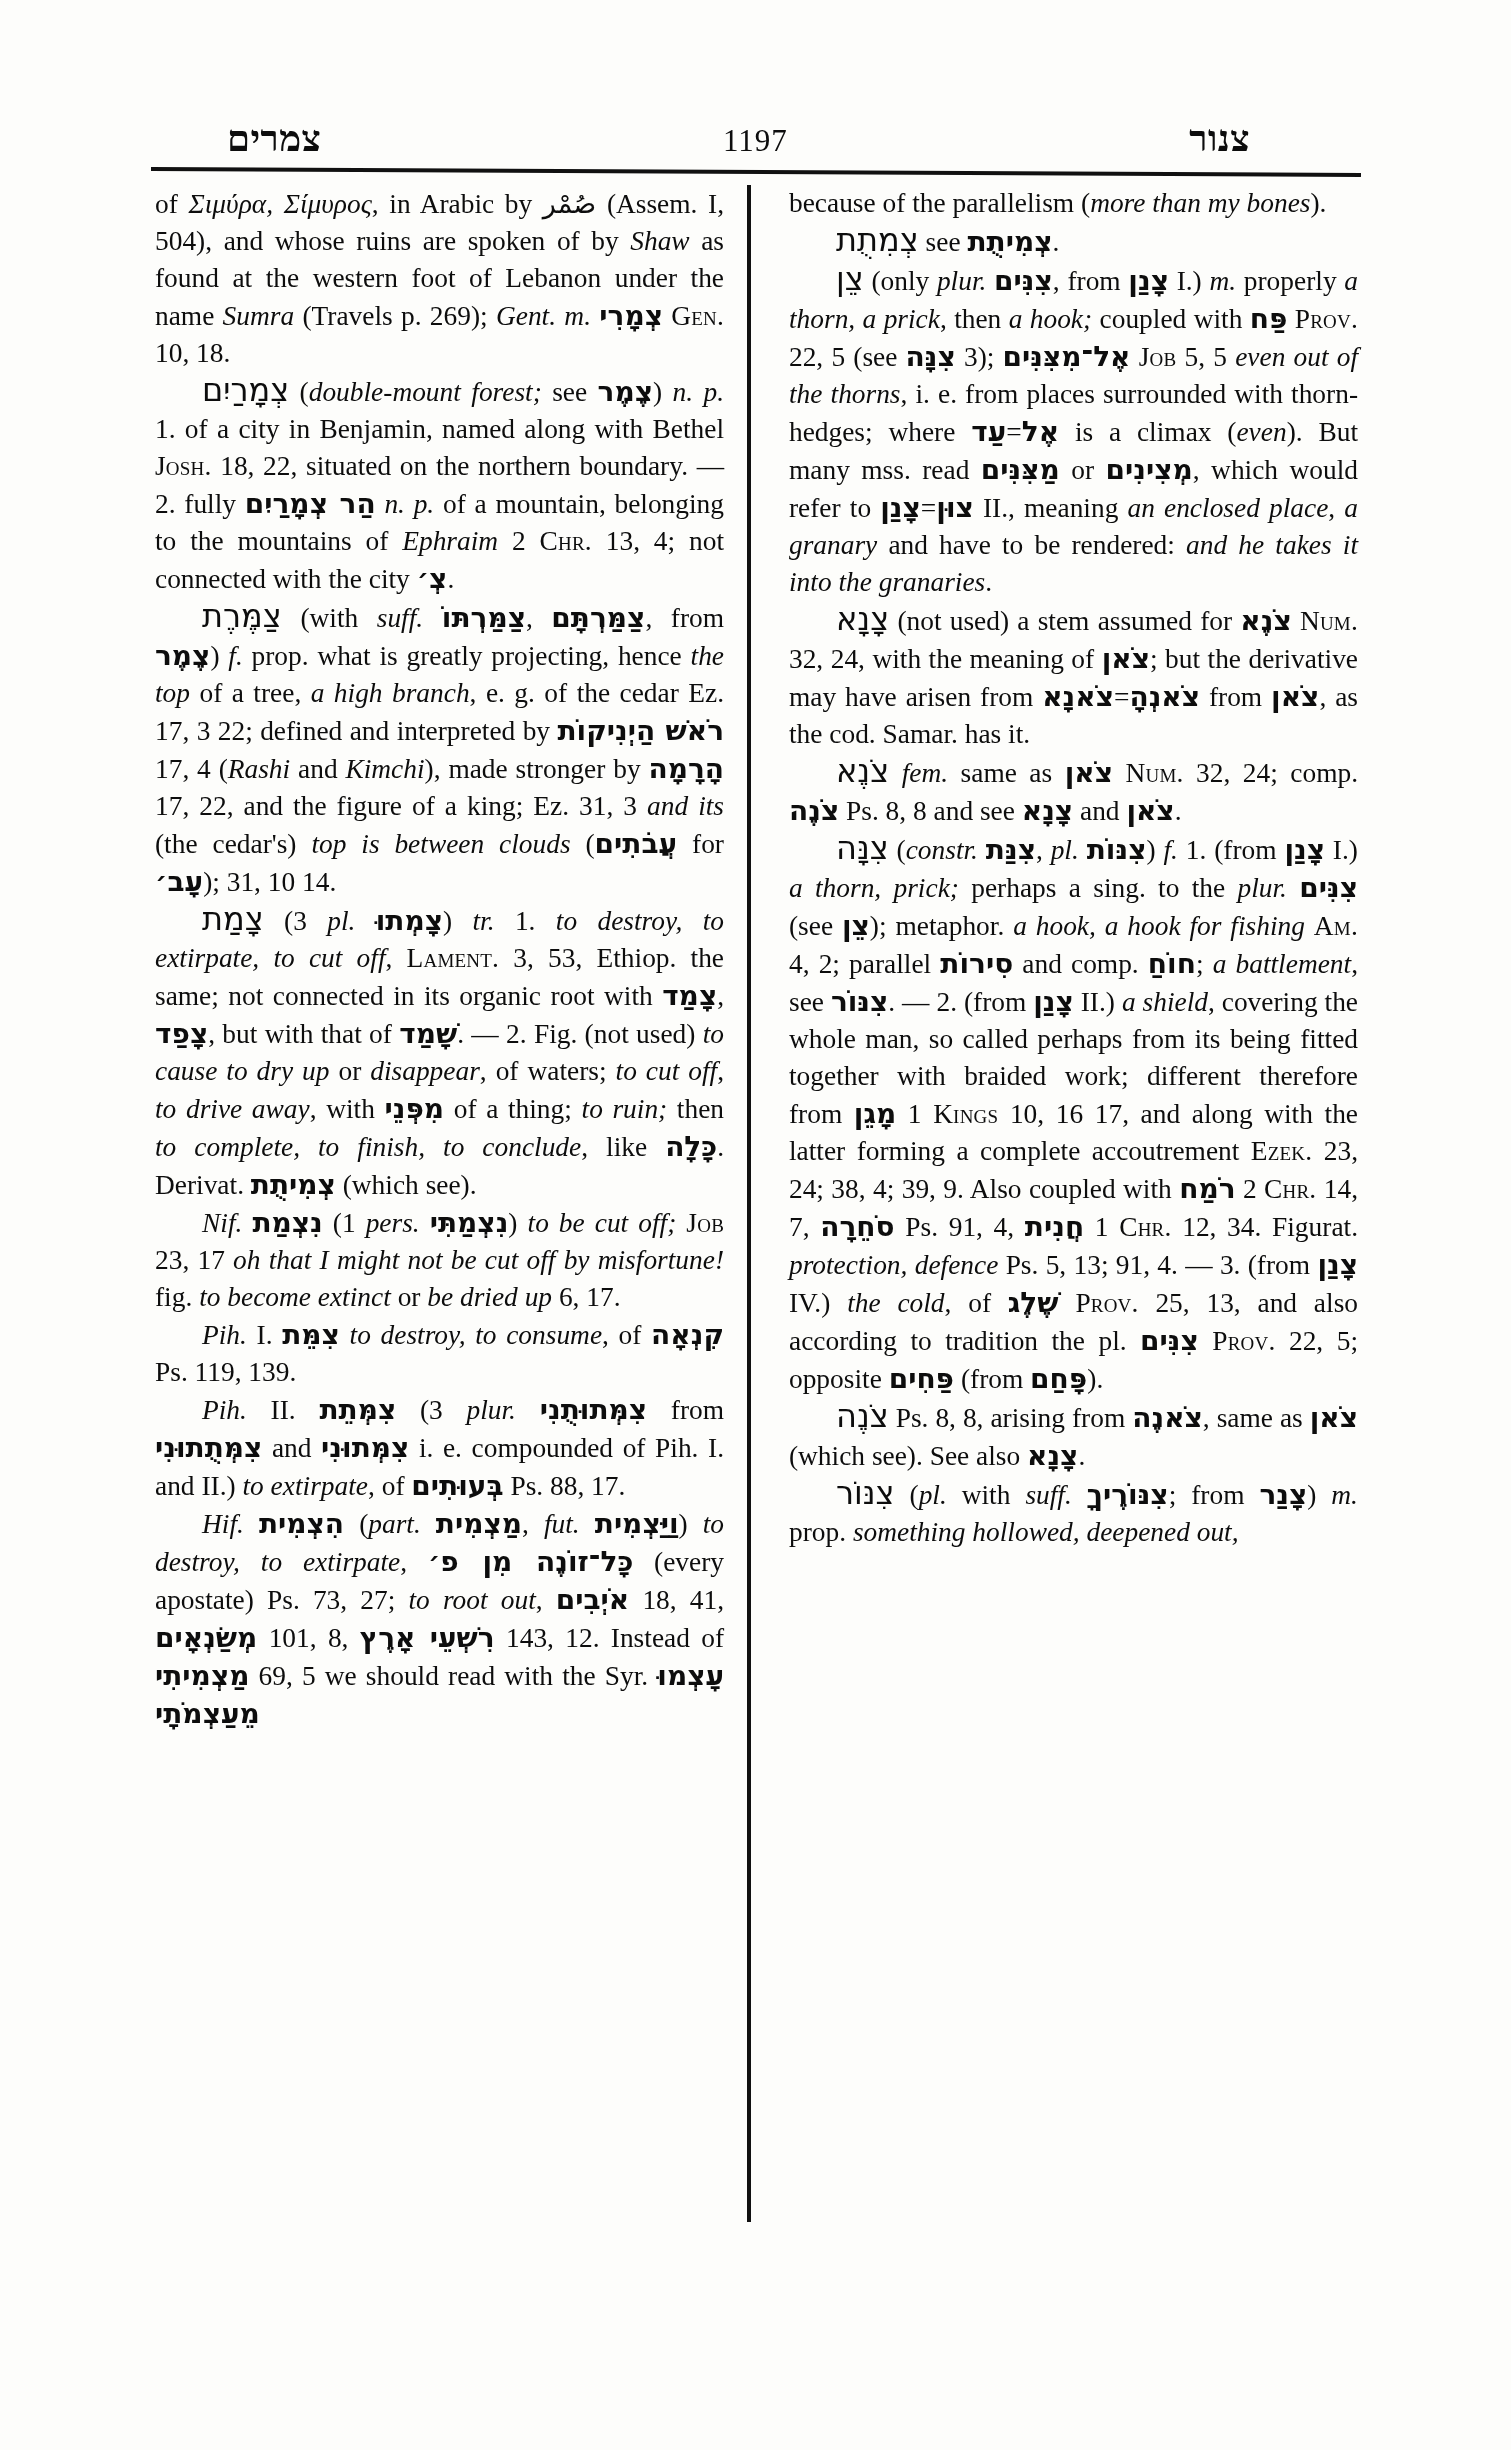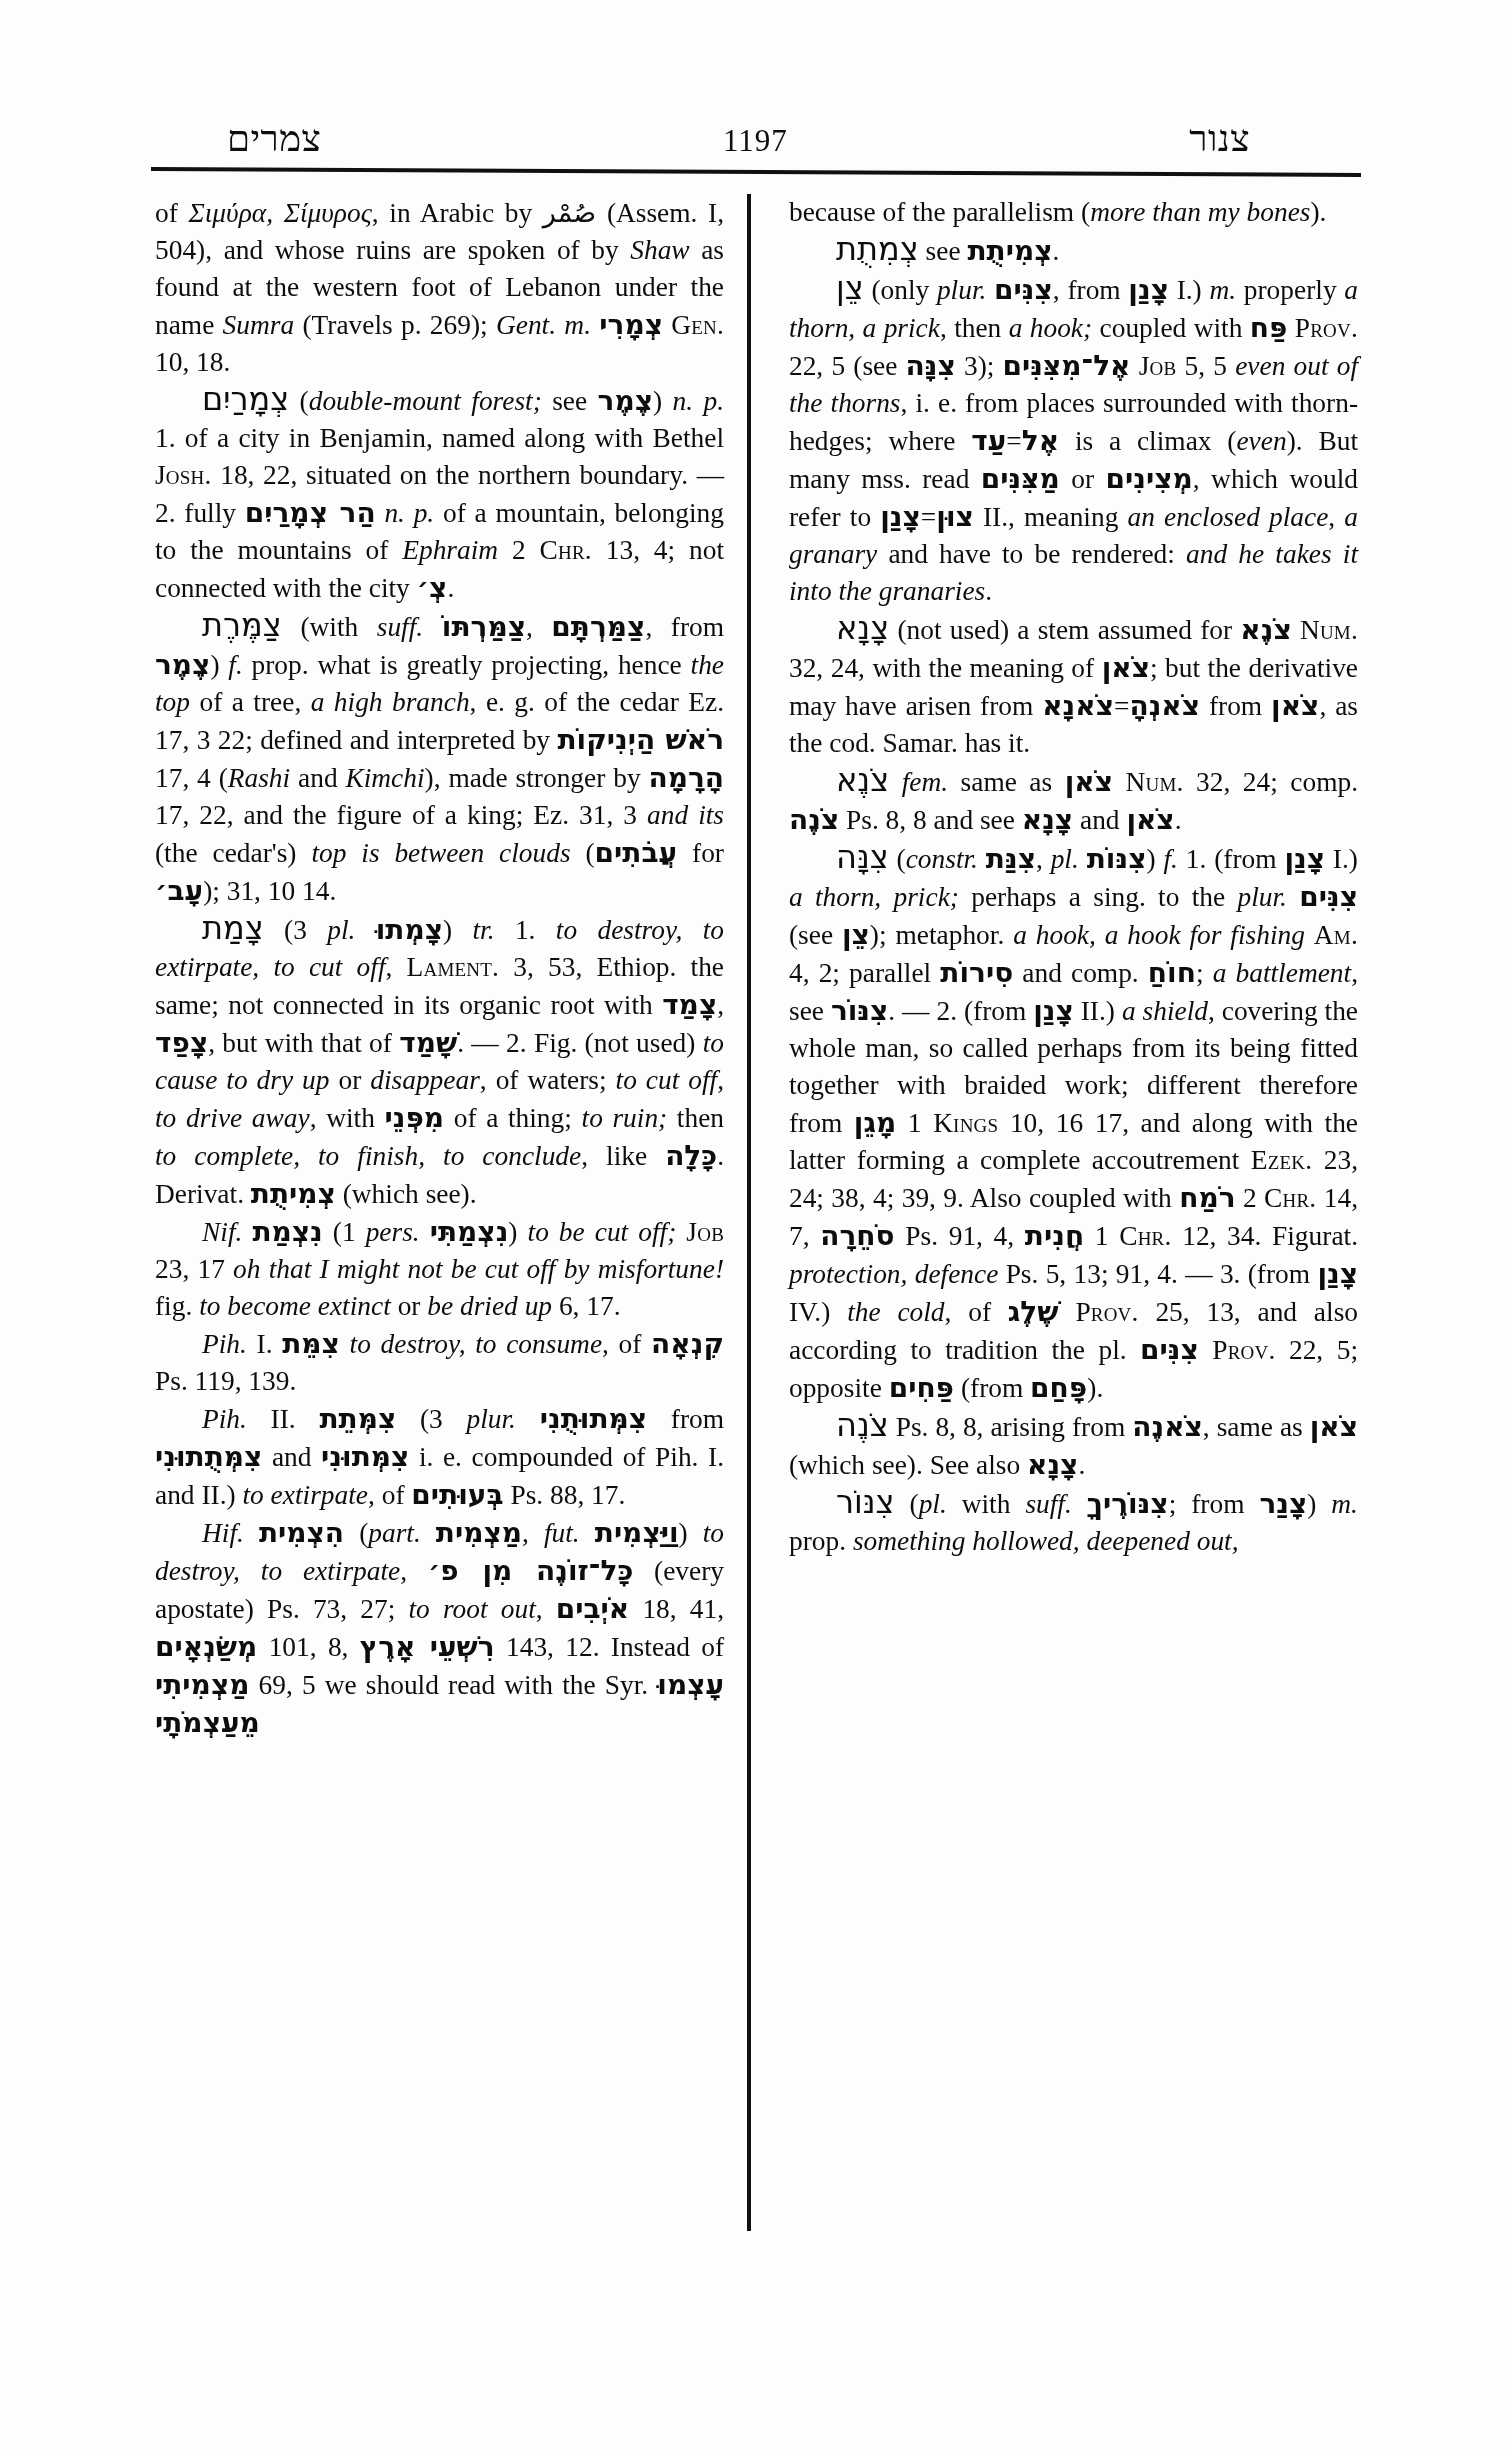--- a/index.html
+++ b/index.html
@@ -29,21 +29,21 @@
     left: 153px;
     top: 97px;
     width: 1205px;
     height: 63px;
     display: flex;
     align-items: flex-end;
     justify-content: space-between;
   }
   .runhead .hw {
     font-size: 37px;
-    font-weight: 400;
+    font-weight: 700;
     letter-spacing: 0.4px;
     direction: rtl;
     unicode-bidi: isolate;
   }
   .runhead .pageno {
     font-size: 31px;
     font-weight: 400;
     letter-spacing: 0.9px;
     margin-bottom: 0.9px;
     margin-top: 44px;
@@ -59,21 +59,21 @@
     height: 3.6px;
     background: #111;
     transform: rotate(0.28deg);
     transform-origin: left center;
   }
 
   
   .columns {
     position: absolute;
     left: 155px;
-    top: 194px;
+    top: 185px;
     width: 1203px;
     height: 2060px;
     display: flex;
   }
   .col {
     width: 576px;
     font-size: 27.4px;
     line-height: 37px;
     text-align: justify;
     text-justify: inter-word;

